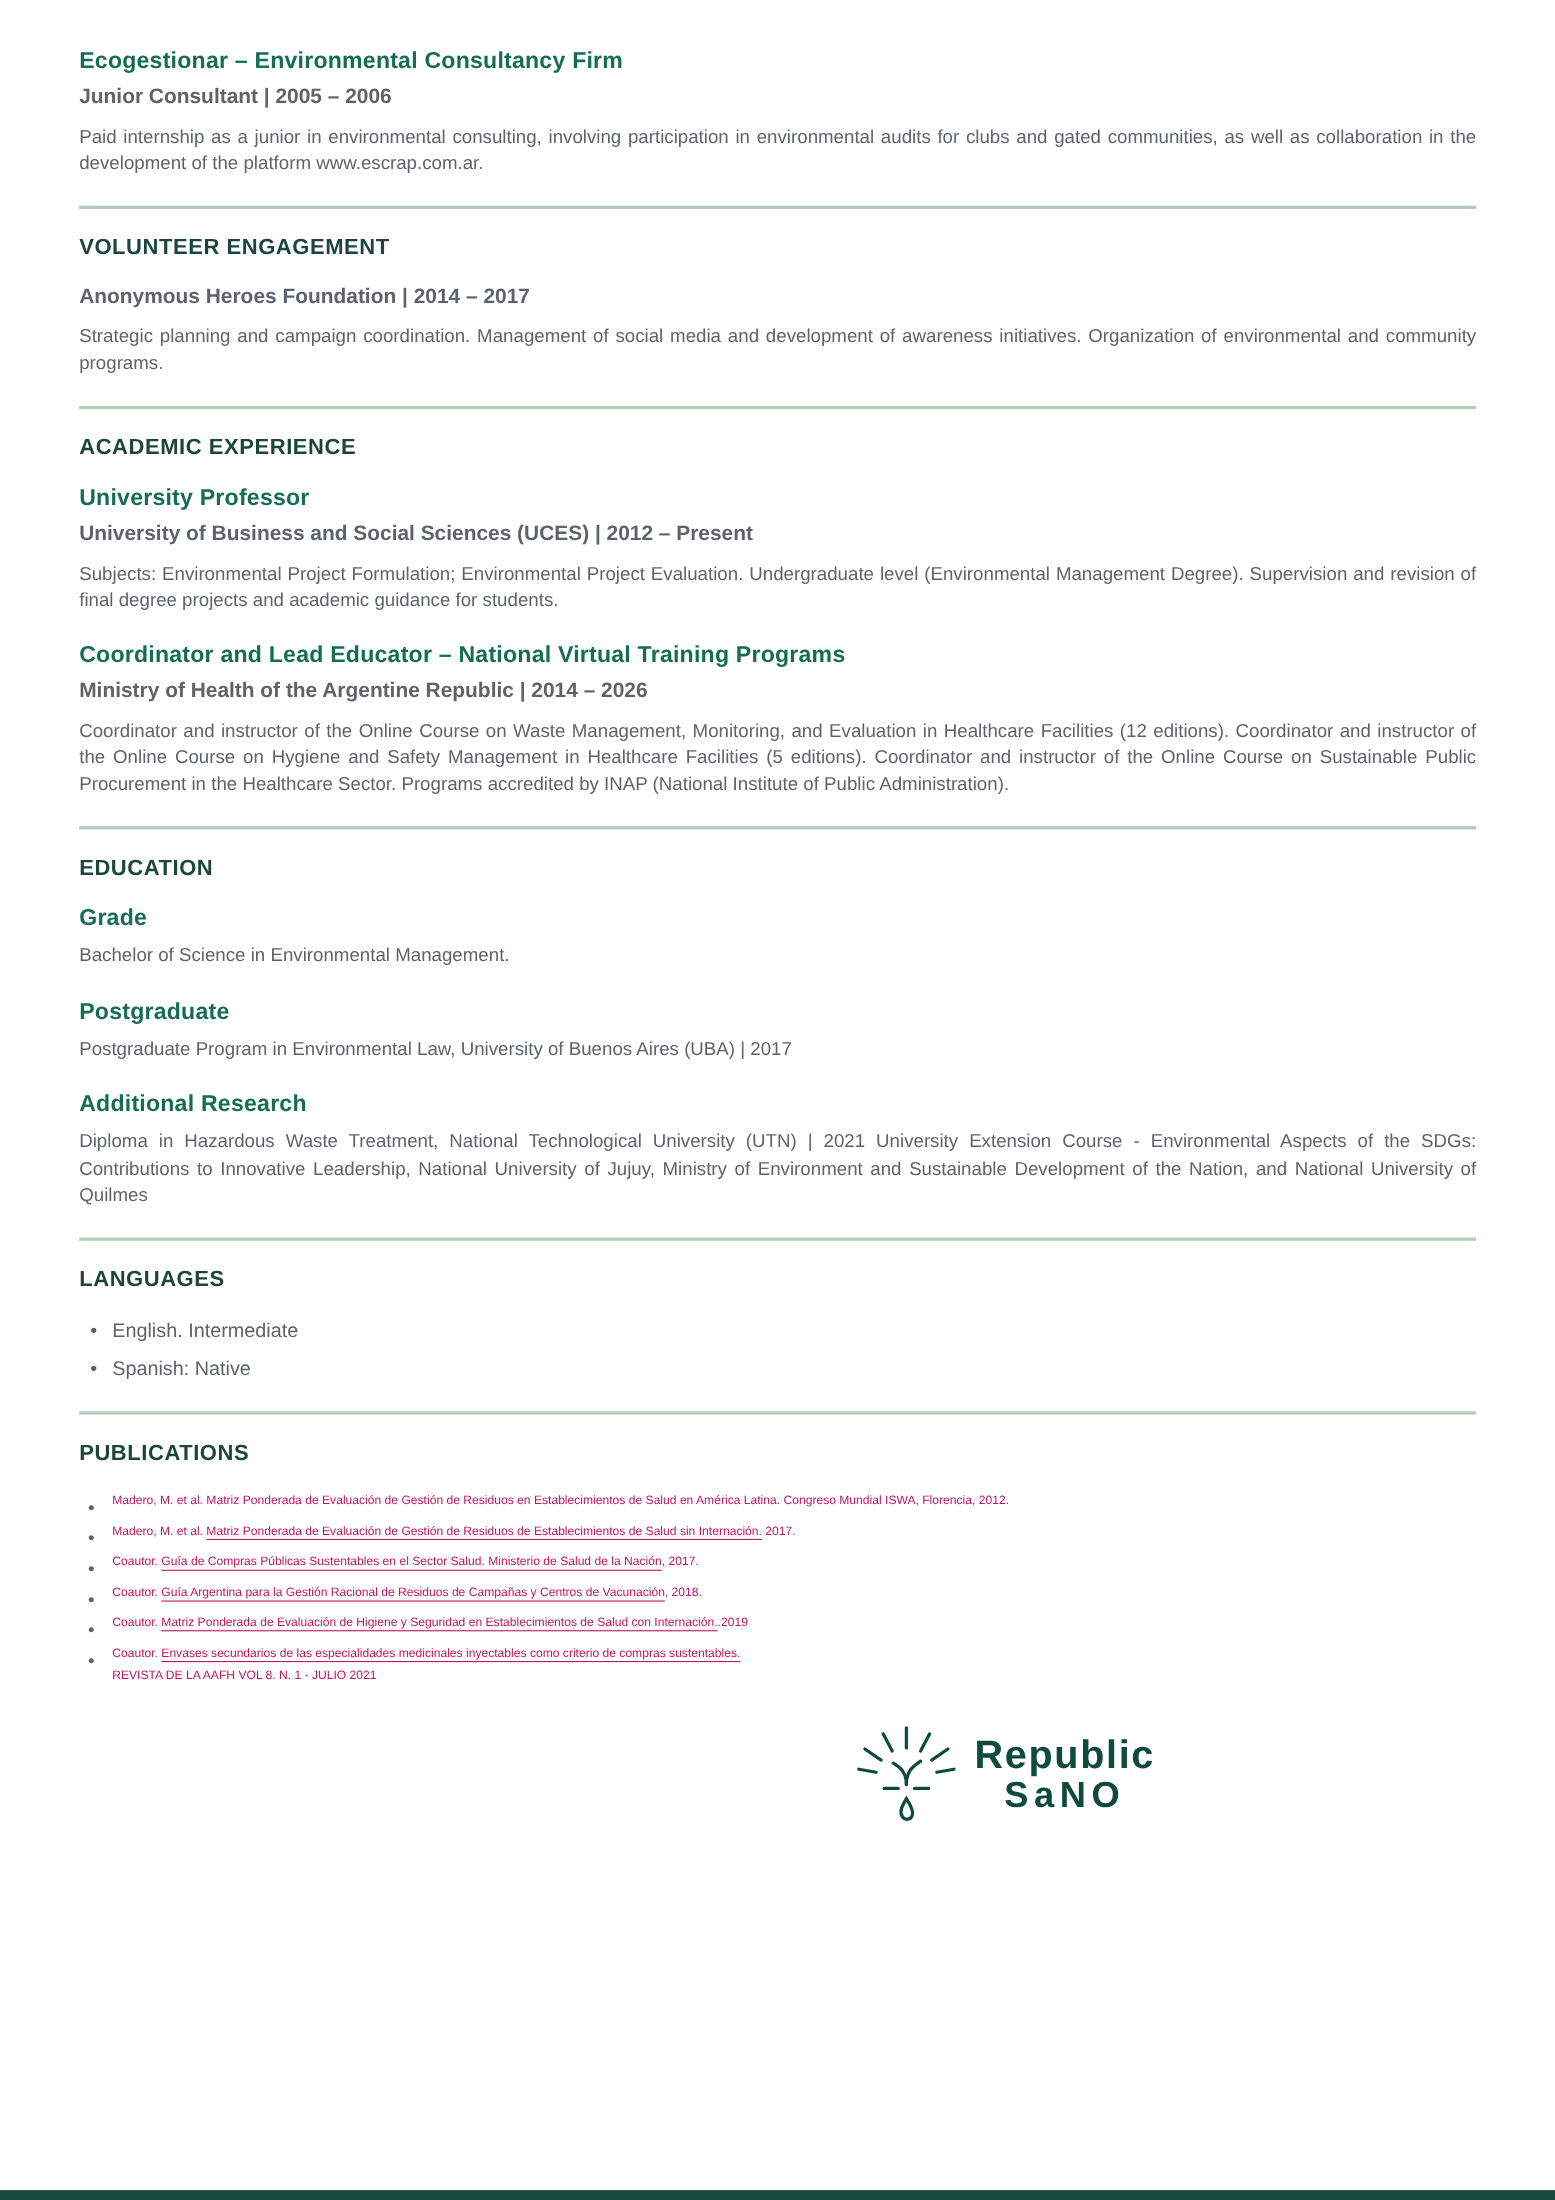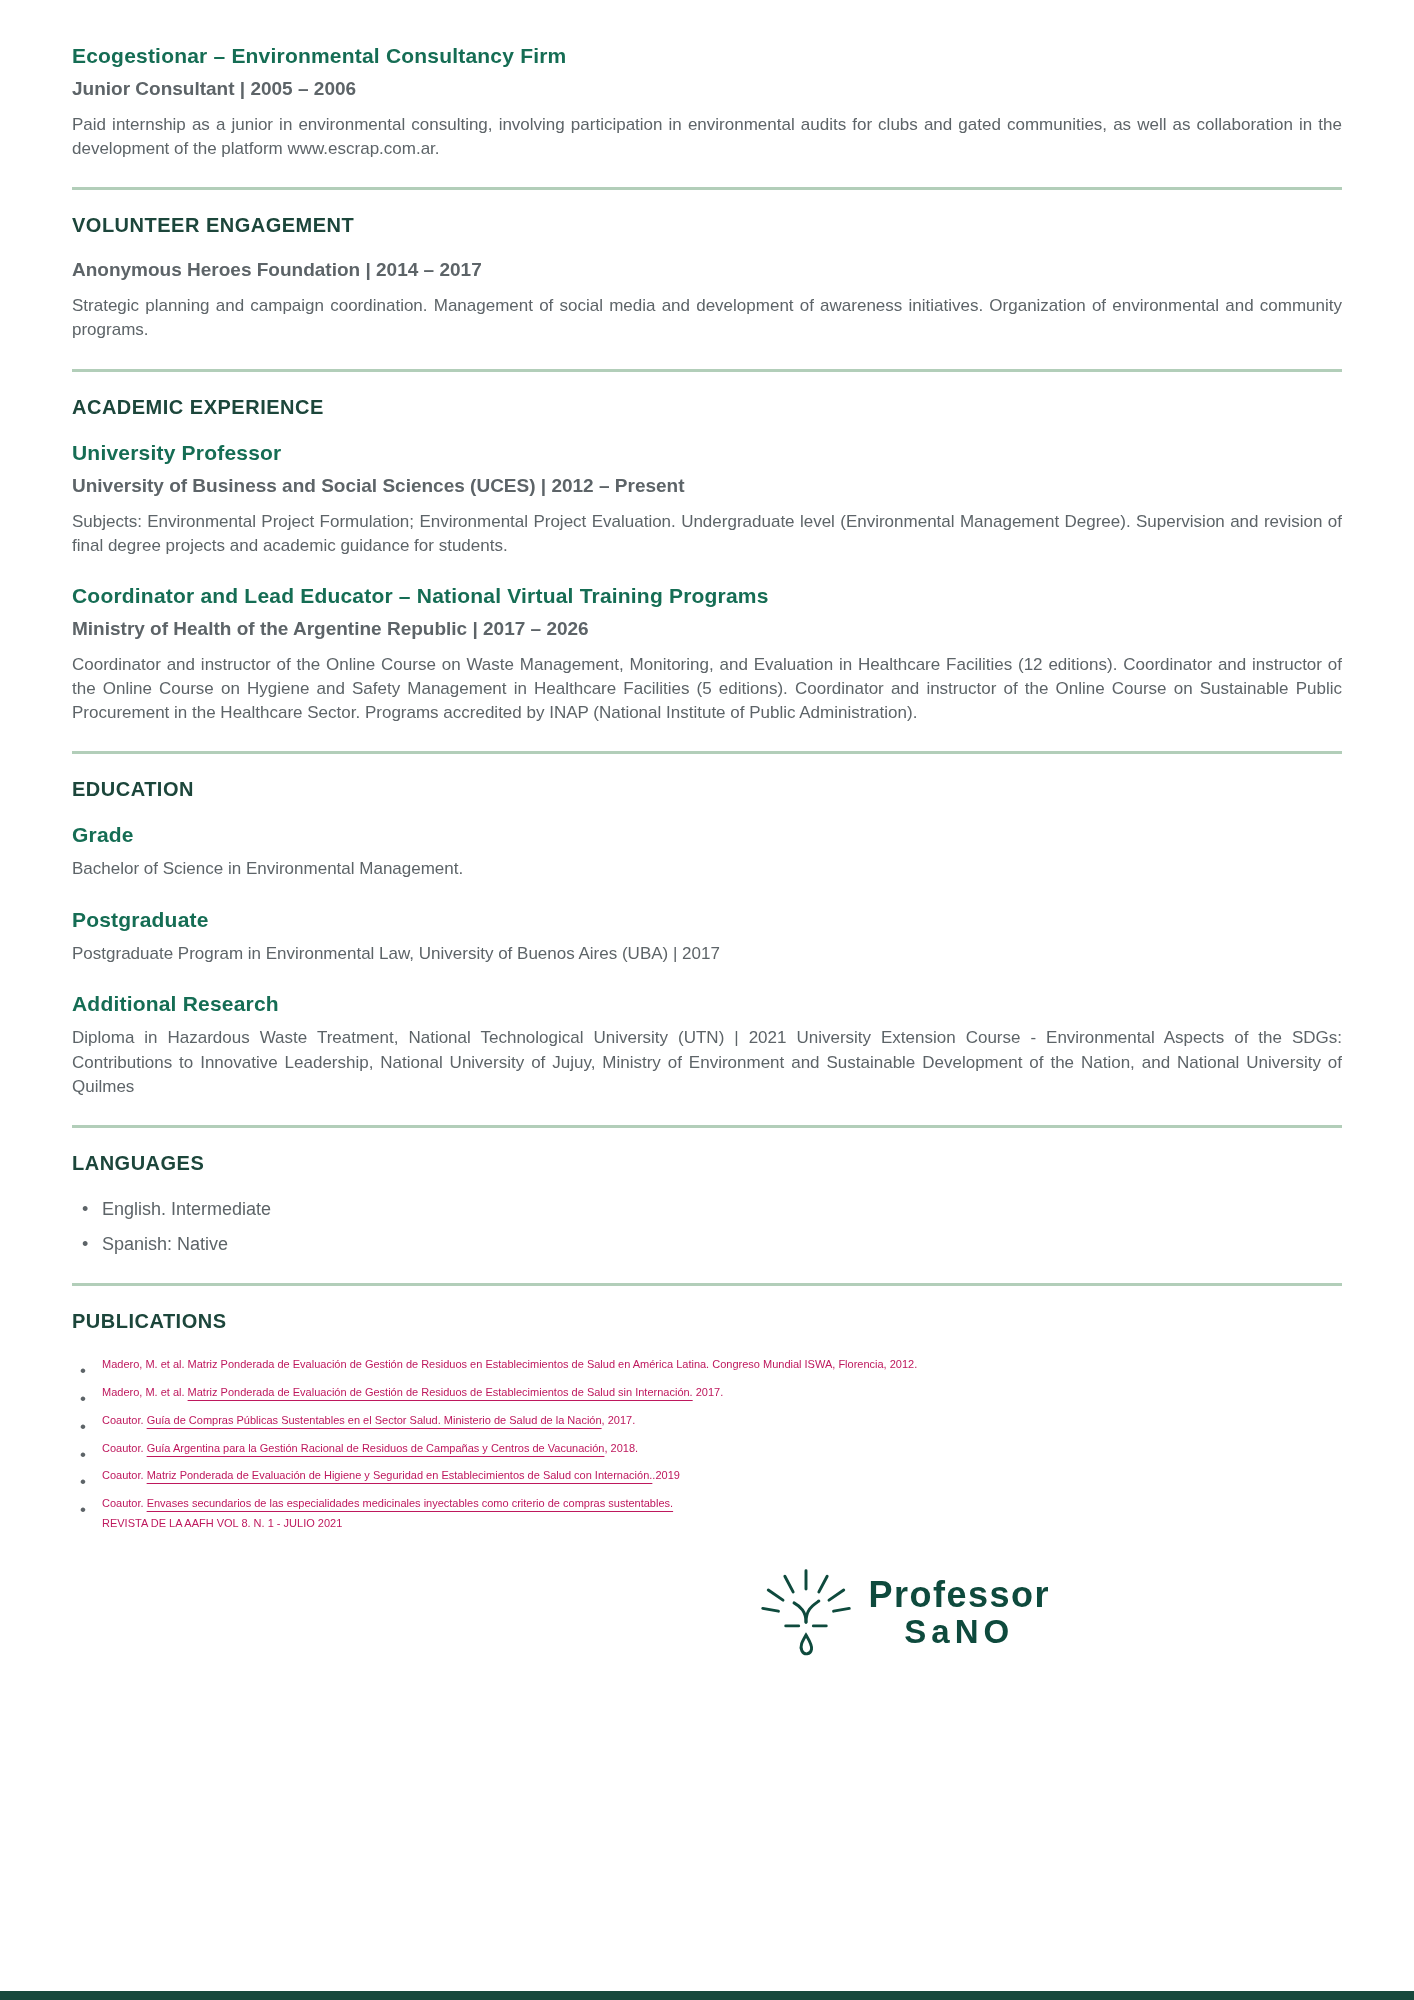--- a/index.html
+++ b/index.html
@@ -107,21 +107,21 @@
     <h1 class="section-header">ACADEMIC EXPERIENCE</h1>
 
     <div class="entry">
       <h2 class="entry-title">University Professor</h2>
       <div class="entry-subtitle">University of Business and Social Sciences (UCES) | 2012 – Present</div>
       <p class="entry-body">Subjects: Environmental Project Formulation; Environmental Project Evaluation. Undergraduate level (Environmental Management Degree). Supervision and revision of final degree projects and academic guidance for students.</p>
     </div>
 
     <div class="entry">
       <h2 class="entry-title">Coordinator and Lead Educator – National Virtual Training Programs</h2>
-      <div class="entry-subtitle">Ministry of Health of the Argentine Republic | 2017 – 2026</div>
+      <div class="entry-subtitle">Ministry of Health of the Argentine Republic | 2014 – 2026</div>
       <p class="entry-body">Coordinator and instructor of the Online Course on Waste Management, Monitoring, and Evaluation in Healthcare Facilities (12 editions). Coordinator and instructor of the Online Course on Hygiene and Safety Management in Healthcare Facilities (5 editions). Coordinator and instructor of the Online Course on Sustainable Public Procurement in the Healthcare Sector. Programs accredited by INAP (National Institute of Public Administration).</p>
     </div>
   </section>
 
   <hr class="divider">
 
   <section>
     <h1 class="section-header">EDUCATION</h1>
 
     <div class="entry">
@@ -184,20 +184,20 @@
           <line x1="80" y1="52" x2="97" y2="49"></line>
           <path d="M50 64 C50 52 44 47 37 43"></path>
           <path d="M50 64 C50 50 57 46 64 41"></path>
           <line x1="28" y1="68" x2="42" y2="68"></line>
           <line x1="58" y1="68" x2="72" y2="68"></line>
           <path d="M50 78 C46 85 43 90 45.5 95 C48 100 55 99.5 56 93.5 C56.8 88.5 53 83 50 78 Z"></path>
         </g>
       </svg>
     </span>
     <span class="logo-text">
-      <div class="logo-line1">Professor</div>
+      <div class="logo-line1">Republic</div>
       <div class="logo-line2">SaNO</div>
     </span>
   </div>
 
 </div>
 
 <div class="footer-bar"></div>
 
 </body></html>

